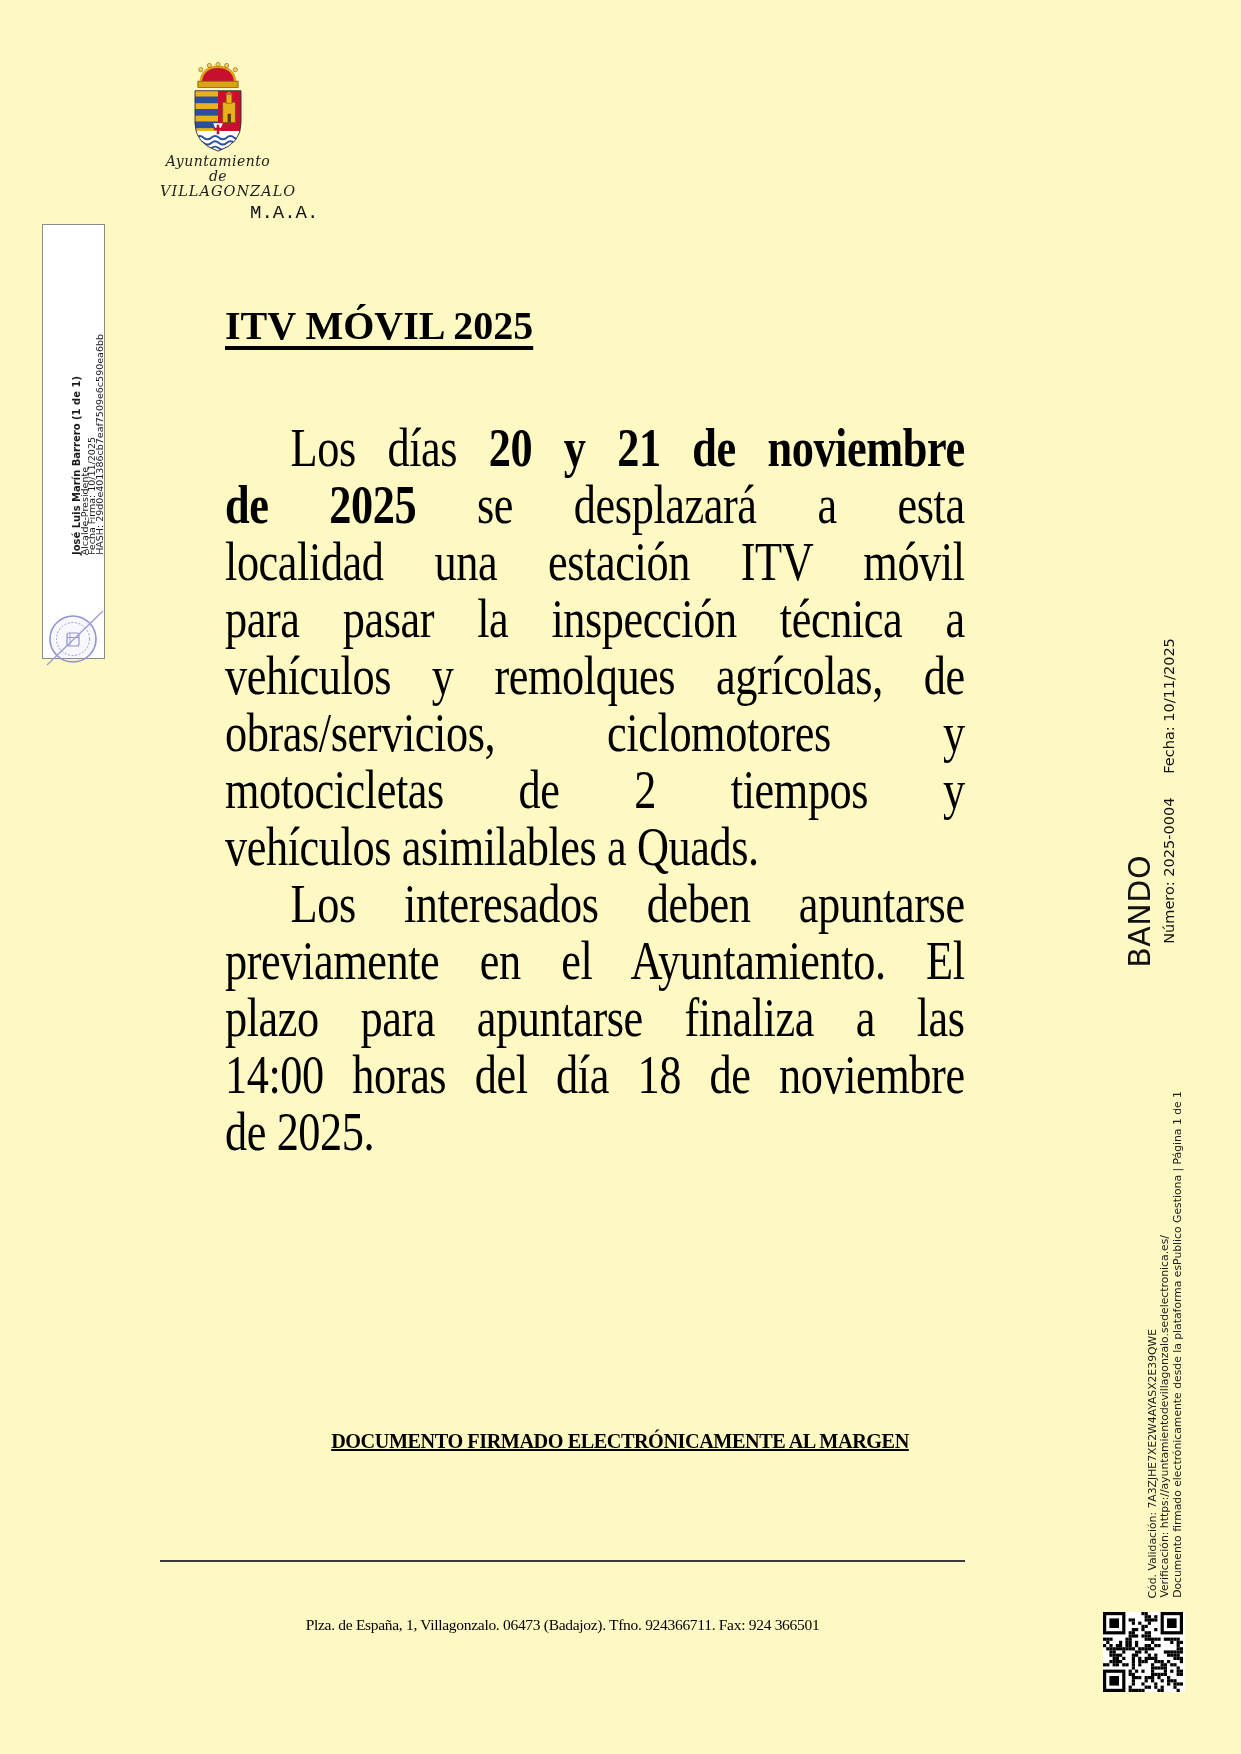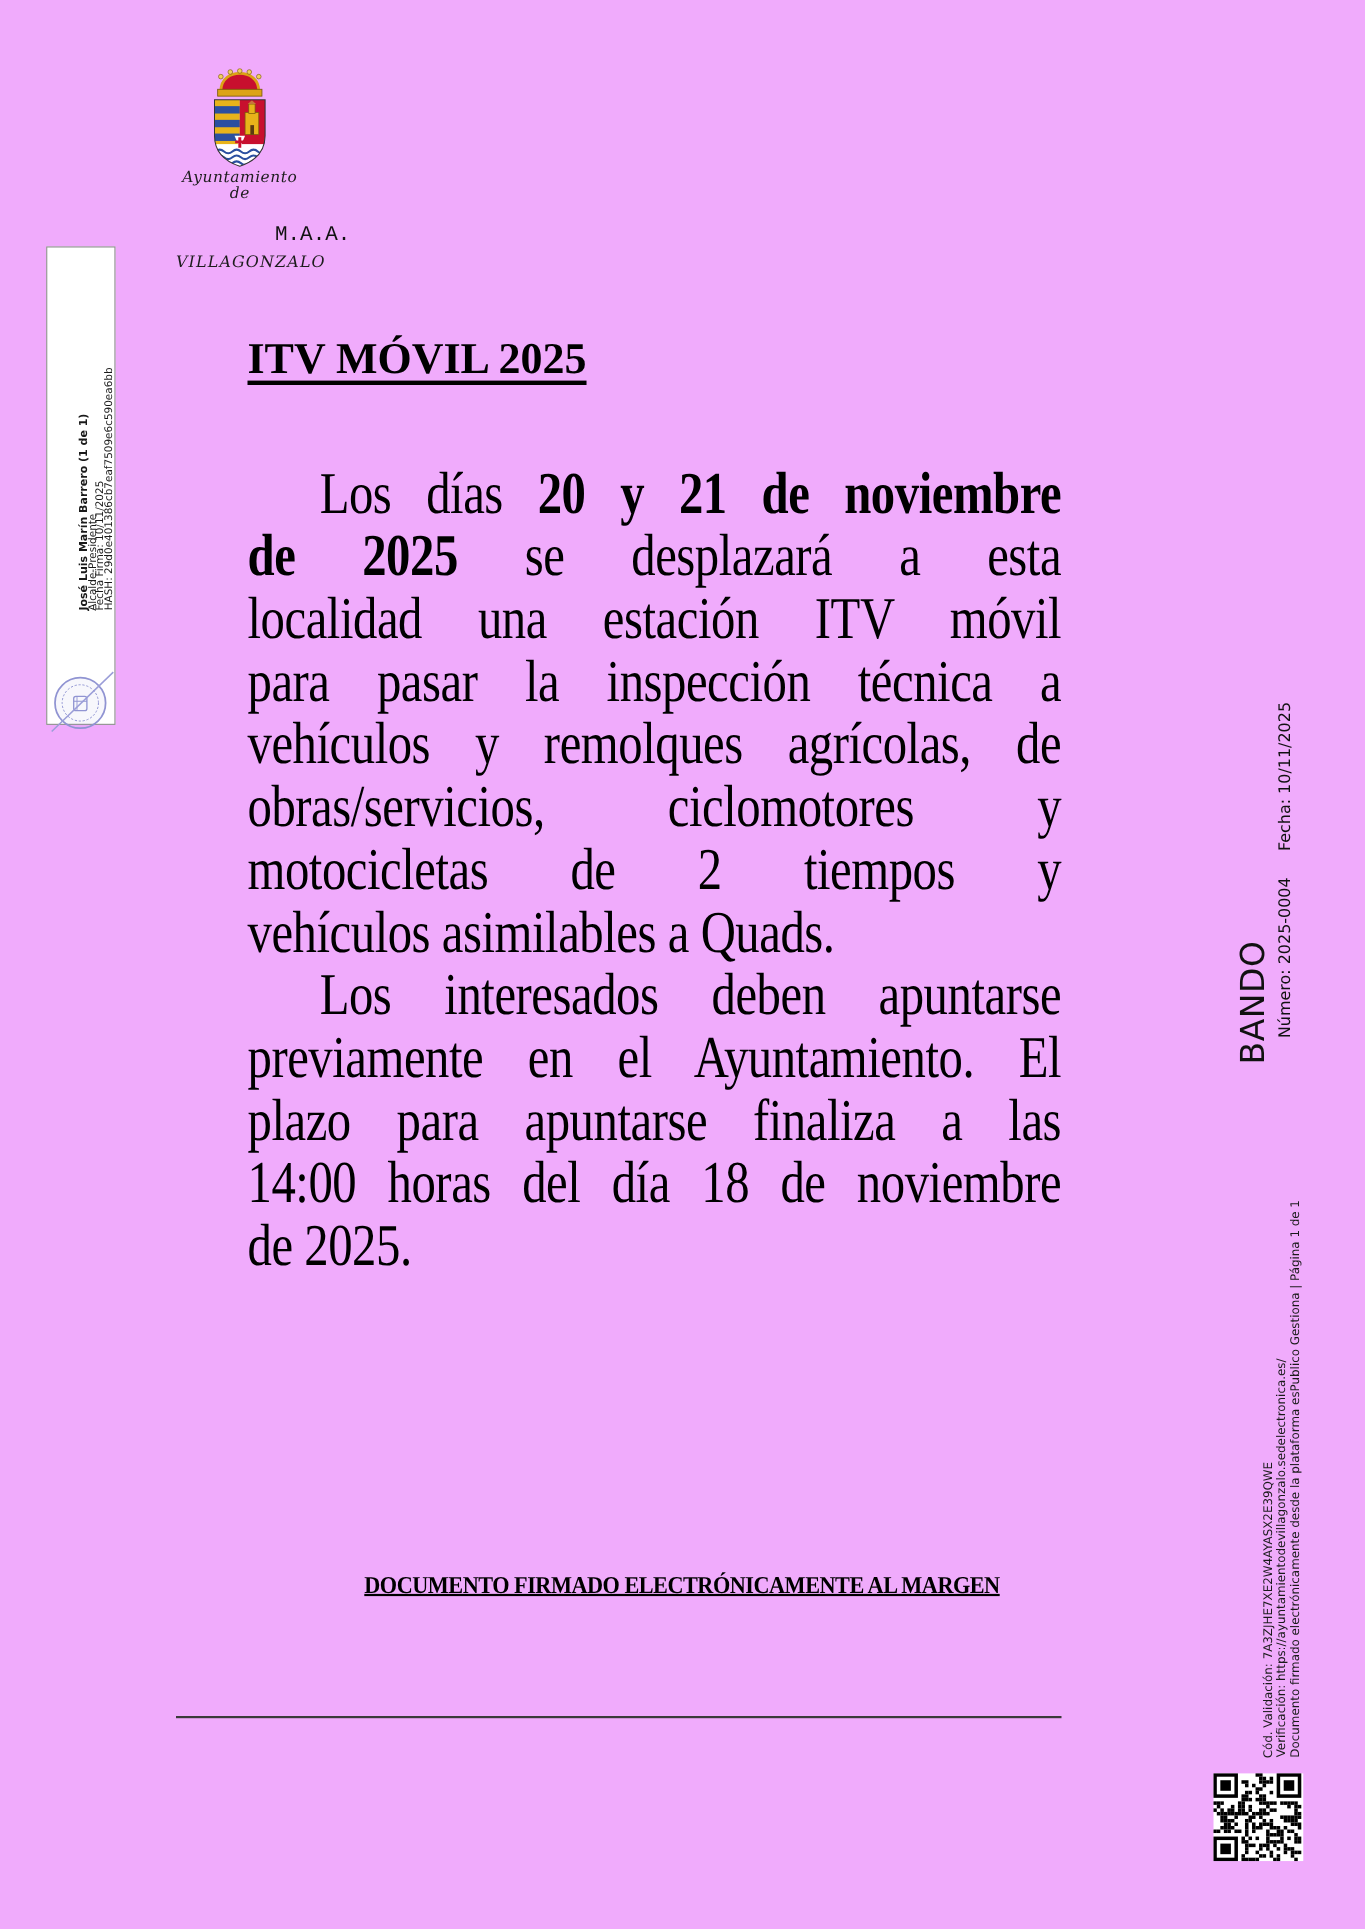--- a/index.html
+++ b/index.html
@@ -1,23 +1,23 @@
 <!DOCTYPE html>
 <html style="--crown_gold: #dca315; --shield_red: #c8102e; --shield_blue: #2b4fa0; --stamp_blue: #9094d2;"><head>
 <meta charset="utf-8">
 <style>
   html,body{margin:0;padding:0;background:#e8e8e8;}
-  #page{position:relative;width:1241px;height:1754px;background:#f0abfc;overflow:hidden;
+  #page{position:relative;width:1241px;height:1754px;background:#fef9c3;overflow:hidden;
         font-family:"Liberation Serif",serif;color:#000;}
 
   
   #logo{position:absolute;left:160px;top:62px;width:116px;text-align:center;}
   #logo svg{display:block;margin:0 auto;}
   .logo-cap{font-family:"DejaVu Serif",serif;font-style:italic;font-size:14px;line-height:15px;color:#1c1c1c;letter-spacing:.5px;}
-  .logo-cap.l2{font-size:14.5px;letter-spacing:1px;margin-top:48px;}
+  .logo-cap.l2{font-size:14.5px;letter-spacing:1px;}
 
   
   #maa{position:absolute;left:250px;top:202px;font-family:Liberation Mono, monospace;font-size:19px;color:#111;}
 
   
   #sig-box{position:absolute;left:42px;top:224px;width:61px;height:433px;border:1px solid #8c8c8c;background:#fff;}
   #sig-lines{position:absolute;left:30px;top:134px;height:196px;display:flex;flex-direction:row;align-items:flex-end;}
   #sig-lines span{writing-mode:vertical-rl;transform:rotate(180deg);white-space:nowrap;
       font-family:"DejaVu Sans","Liberation Sans",sans-serif;font-size:9.5px;line-height:7.6px;color:#1a1a1a;}
   #sig-lines span.b{font-weight:bold;font-size:10px;}
@@ -136,20 +136,21 @@
       <div class="bodyline indent"><span>Los interesados deben apuntarse</span></div>
       <div class="bodyline"><span>previamente en el Ayuntamiento. El</span></div>
       <div class="bodyline"><span>plazo para apuntarse finaliza a las</span></div>
       <div class="bodyline"><span>14:00 horas del día 18 de noviembre</span></div>
       <div class="bodyline end"><span>de 2025.</span></div>
     </div>
 
   <div id="signed-note">DOCUMENTO FIRMADO ELECTRÓNICAMENTE AL MARGEN</div>
 
   <div id="footer-rule"></div>
+  <div id="footer-address">Plza. de España, 1, Villagonzalo. 06473 (Badajoz). Tfno. 924366711. Fax: 924 366501</div>
 
   <div id="bando" class="vtext">BANDO</div>
   <div id="num-date" class="vtext">
     <span>Número: 2025-0004</span><span class="vgap">Fecha: 10/11/2025</span>
   </div>
   <div id="validation-block">
       <span>Cód. Validación: 7A3ZJHE7XE2W4AYASX2E39QWE</span>
       <span>Verificación: https://ayuntamientodevillagonzalo.sedelectronica.es/</span>
       <span>Documento firmado electrónicamente desde la plataforma esPublico Gestiona | Página 1 de 1</span>
     </div>

